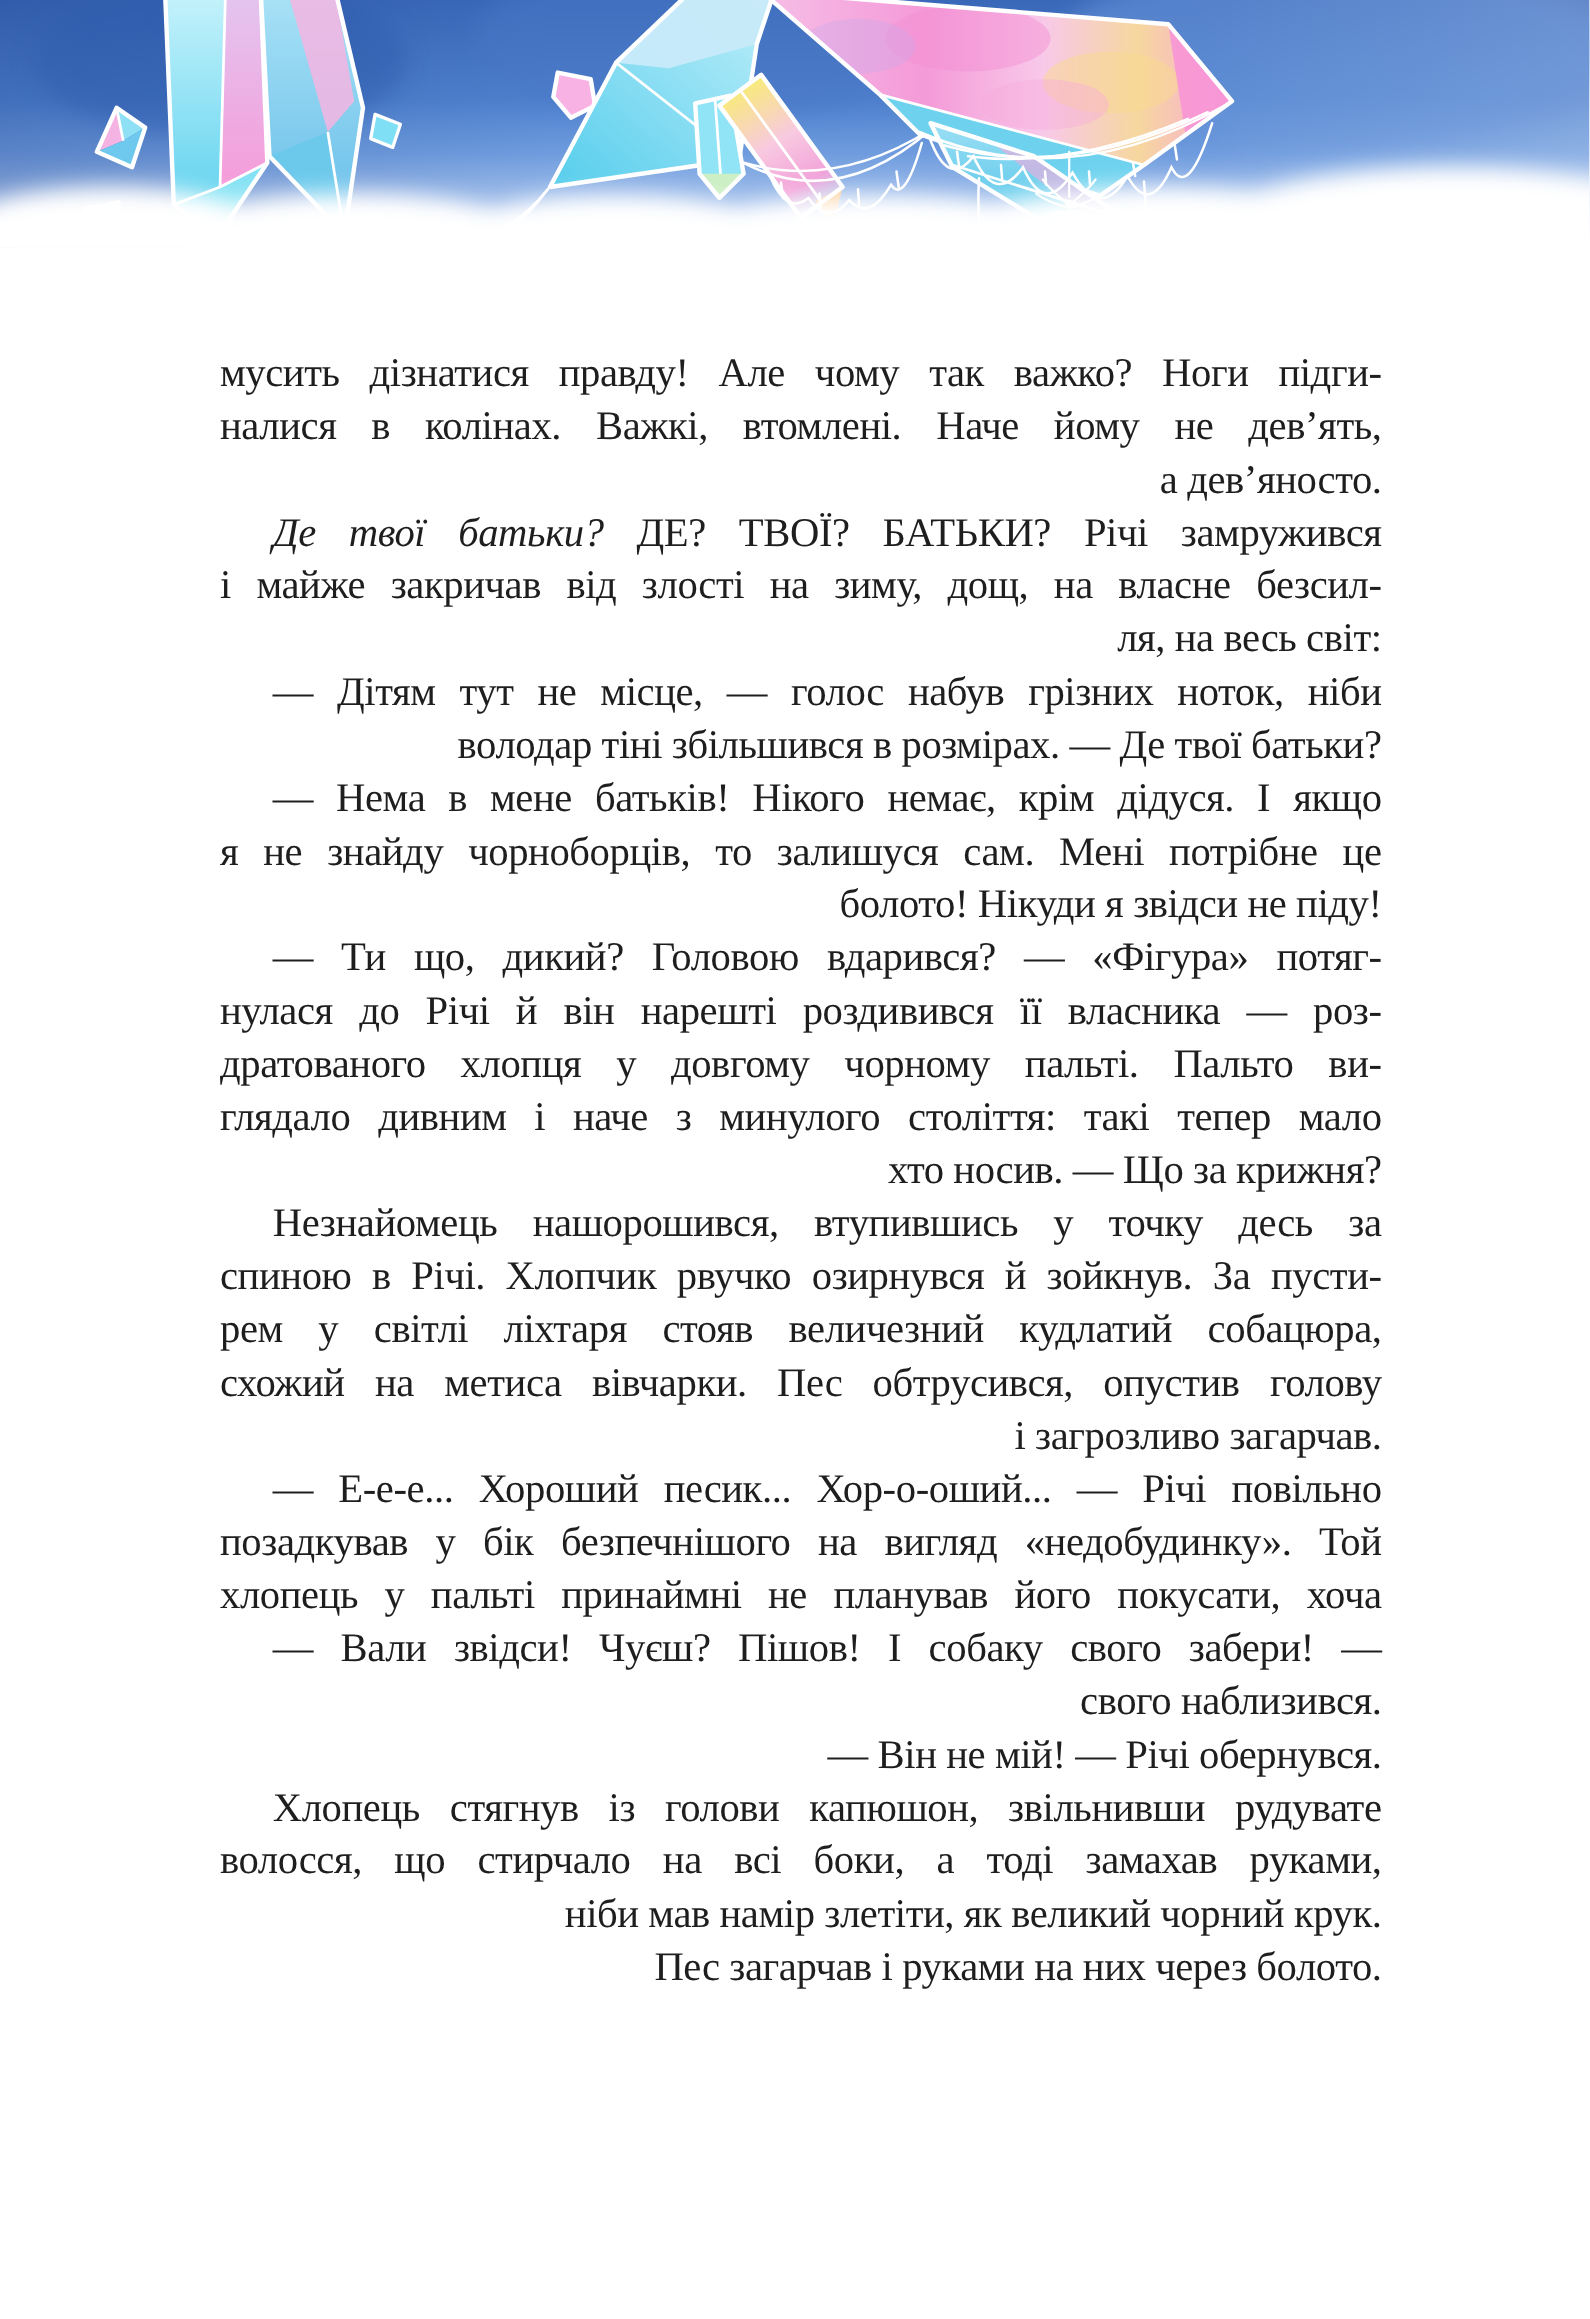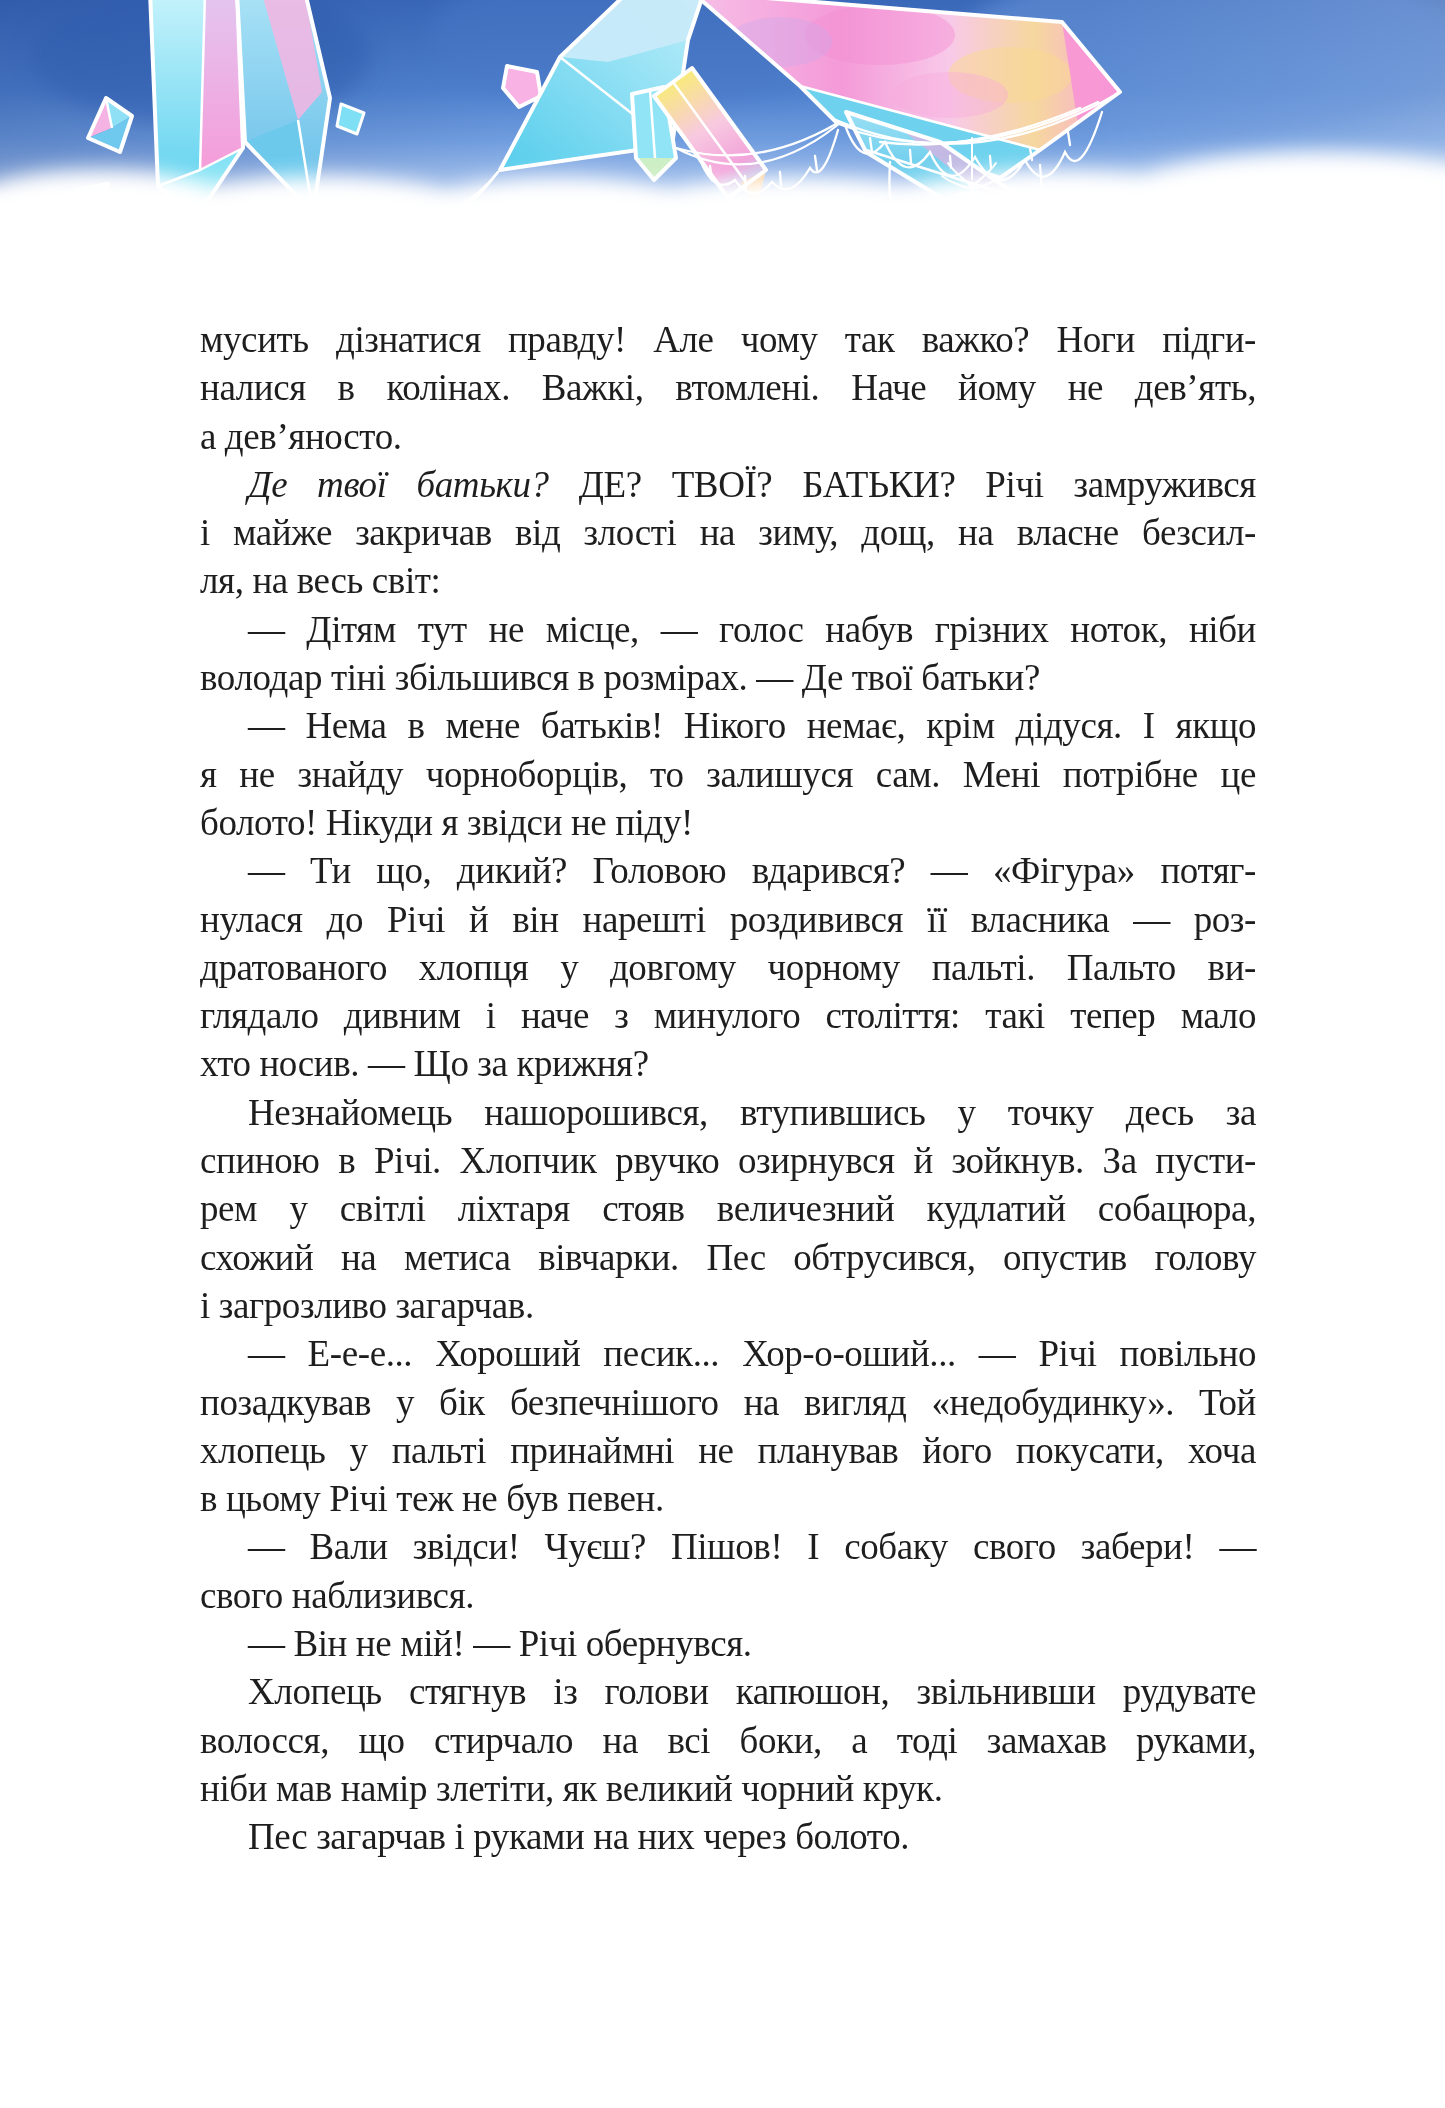--- a/index.html
+++ b/index.html
@@ -20,21 +20,21 @@
     color:#1E1E1E;
     letter-spacing:-0.4px;
   }
   .para{margin:0;font-family:Liberation Serif, serif;}
   .line{
     text-align:justify;
     text-align-last:justify;
     white-space:normal;
   }
   .line.end{
-    text-align:left;
+    text-align:right;
     text-align-last:auto;
   }
   .line.indent{text-indent:48px;}
   .it{font-style:italic;}
 </style>
 </head>
 <body>
 
 <div class="page">
 
@@ -265,21 +265,20 @@
         <div class="line indent"><span>Незнайомець нашорошився, втупившись у точку десь за</span></div>
         <div class="line"><span>спиною в Річі. Хлопчик рвучко озирнувся й зойкнув. За пусти-</span></div>
         <div class="line"><span>рем у світлі ліхтаря стояв величезний кудлатий собацюра,</span></div>
         <div class="line"><span>схожий на метиса вівчарки. Пес обтрусився, опустив голову</span></div>
         <div class="line end"><span>і загрозливо загарчав.</span></div>
       </div>
       <div class="para">
         <div class="line indent"><span>— Е-е-е... Хороший песик... Хор-о-оший... — Річі повільно</span></div>
         <div class="line"><span>позадкував у бік безпечнішого на вигляд «недобудинку». Той</span></div>
         <div class="line"><span>хлопець у пальті принаймні не планував його покусати, хоча</span></div>
-        <div class="line end"><span>в цьому Річі теж не був певен.</span></div>
       </div>
       <div class="para">
         <div class="line indent"><span>— Вали звідси! Чуєш? Пішов! І собаку свого забери! —</span></div>
         <div class="line end"><span>свого наблизився.</span></div>
       </div>
       <div class="para">
         <div class="line end indent"><span>— Він не мій! — Річі обернувся.</span></div>
       </div>
       <div class="para">
         <div class="line indent"><span>Хлопець стягнув із голови капюшон, звільнивши рудувате</span></div>

